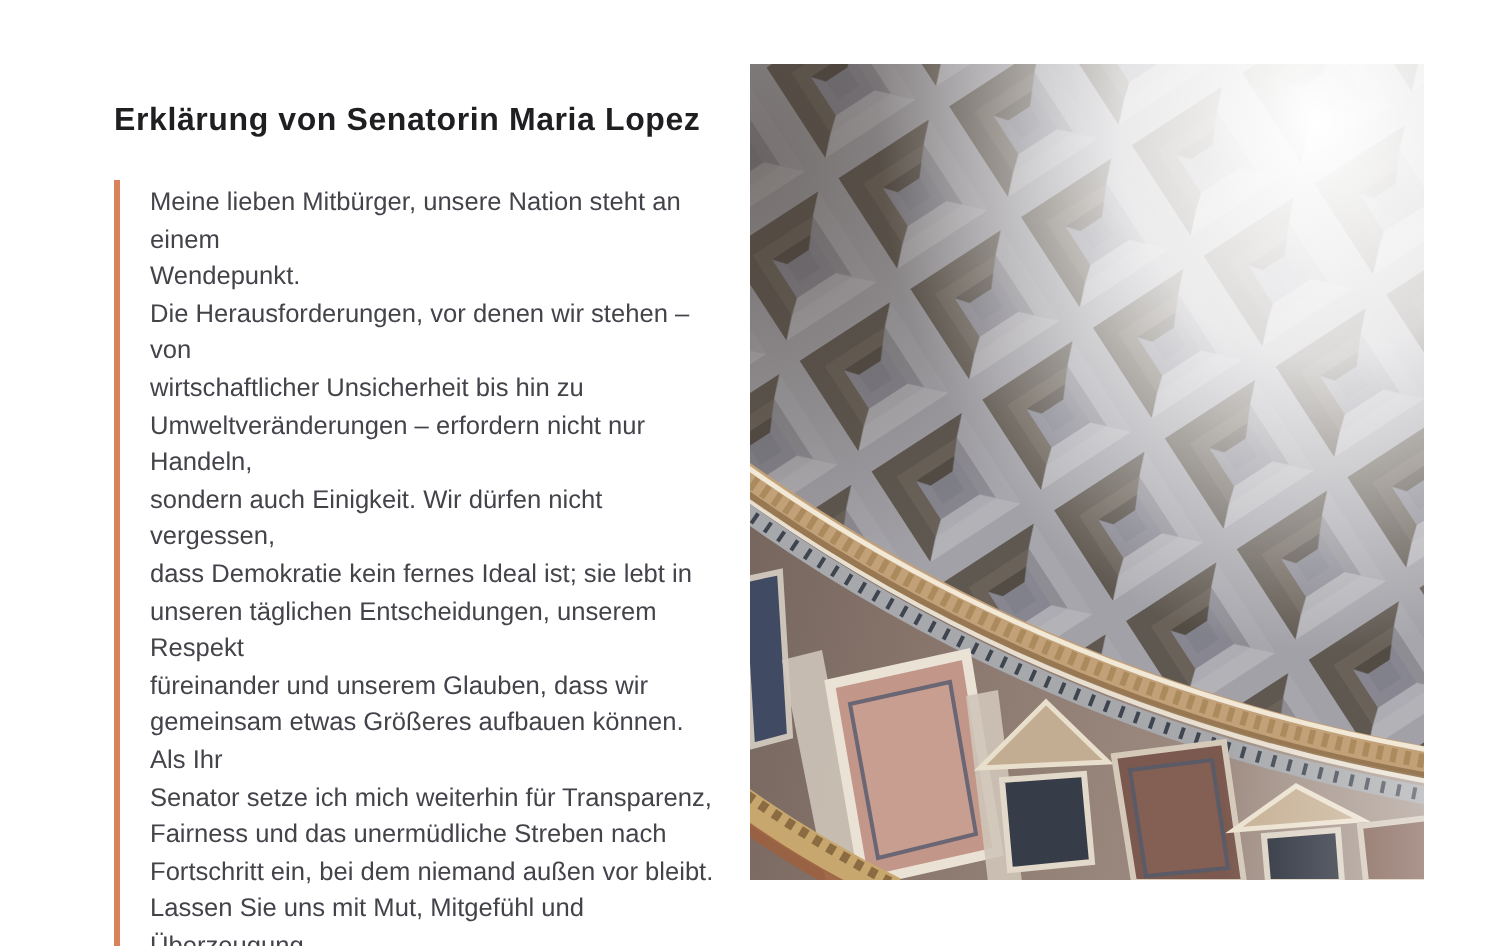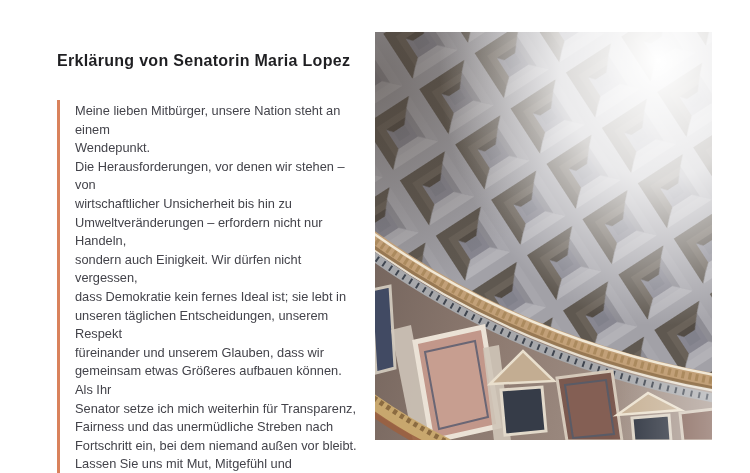--- a/index.html
+++ b/index.html
@@ -4,21 +4,21 @@
 <style>
   html,body{margin:0;padding:0;}
   body{
     width:750px;height:473px;position:relative;overflow:hidden;
     background:#ffffff;
     font-family:"Liberation Sans", sans-serif;
   }
   .content{position:absolute;left:57px;top:50px;width:302px;}
   .page-title{
     font-size:16px;line-height:22px;font-weight:bold;letter-spacing:.3px;
-    color:var(--heading,#1f1f22);margin:0 0 28px 0;white-space:nowrap;
+    color:var(--heading,#1f1f22);margin:0 0 18px 0;white-space:nowrap;
   }
   .statement-quote{
     margin:0;border-left:3px solid var(--accent,#d9825c);
     padding:2px 0 2px 15px;
   }
   .quote-text{
     margin:0;font-size:12.8px;line-height:18.6px;
     color:var(--body,#43434a);white-space:pre-line;
   }
   .photo{

